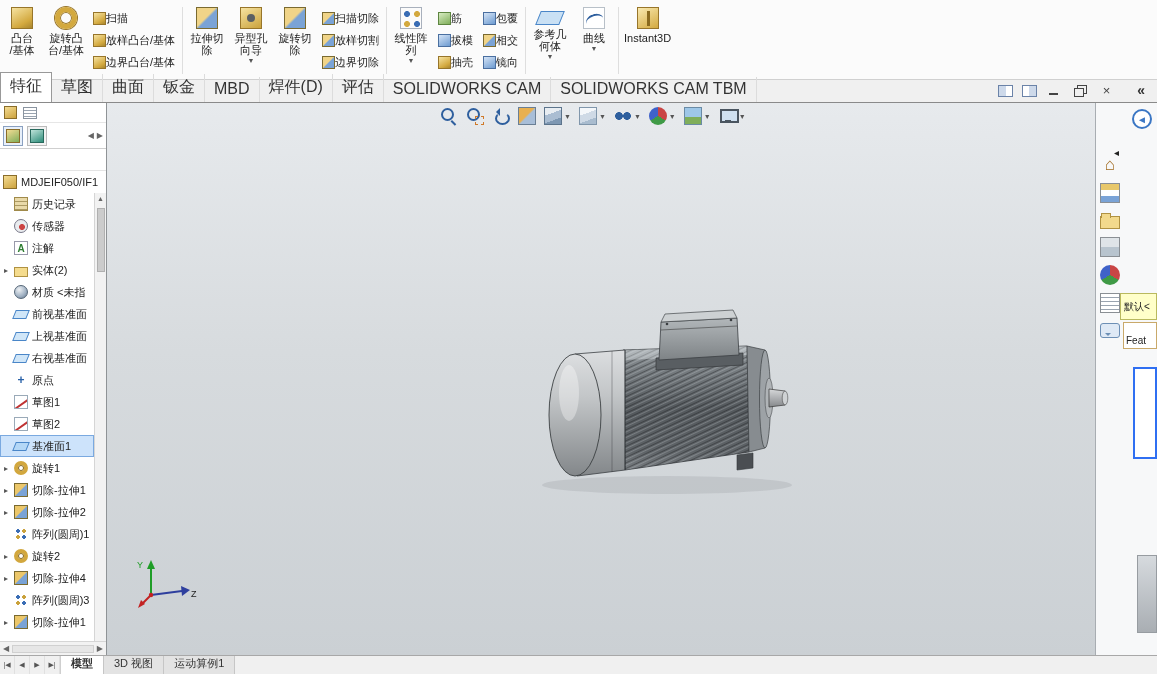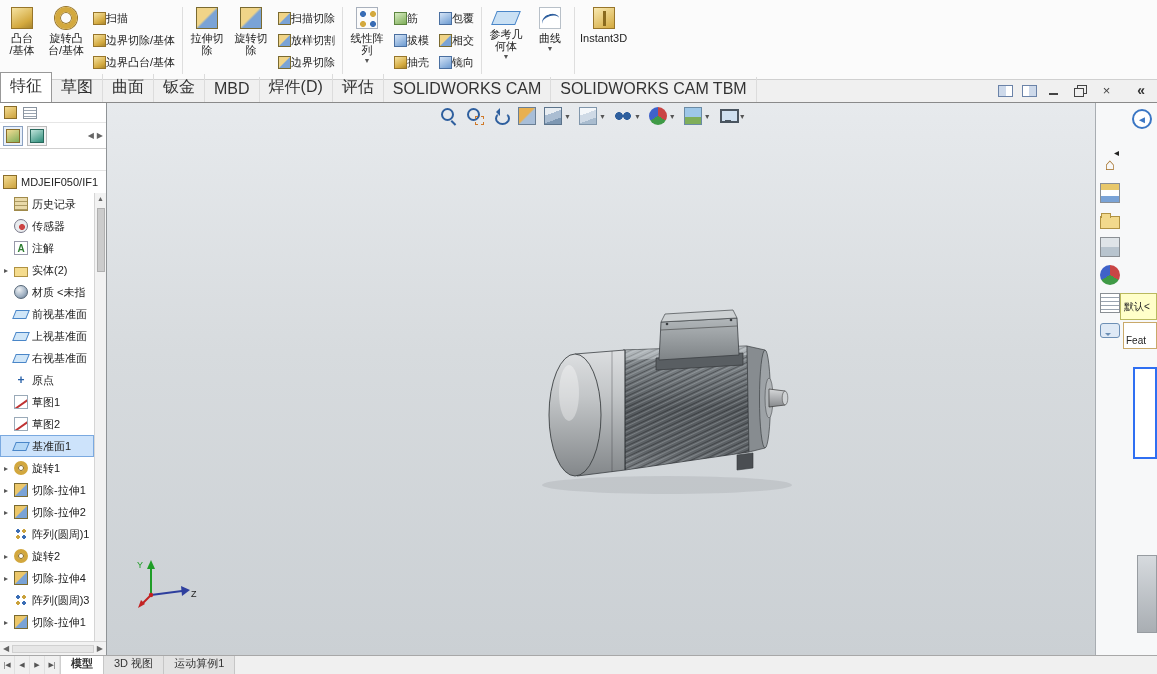--- a/index.html
+++ b/index.html
@@ -155,32 +155,38 @@
       <span class="rlbl">旋转凸
 台/基体</span>
     </div>
     <div class="rcol">
       <div class="rb-sm">
         <span class="rico-s ri-gold"></span>
         <span>扫描</span>
       </div>
       <div class="rb-sm">
         <span class="rico-s ri-gold"></span>
-        <span>边界切除/基体</span>
+        <span>放样凸台/基体</span>
       </div>
       <div class="rb-sm">
         <span class="rico-s ri-gold"></span>
         <span>边界凸台/基体</span>
       </div>
     </div>
     <div class="sep"></div>
     <div class="rb-lg">
       <span class="rico ri-goldblue"></span>
       <span class="rlbl">拉伸切
 除</span>
+    </div>
+    <div class="rb-lg">
+      <span class="rico ri-hole"></span>
+      <span class="rlbl">异型孔
+向导</span>
+      <span class="rcaret">▼</span>
     </div>
     <div class="rb-lg">
       <span class="rico ri-goldblue"></span>
       <span class="rlbl">旋转切
 除</span>
     </div>
     <div class="rcol">
       <div class="rb-sm">
         <span class="rico-s ri-goldblue"></span>
         <span>扫描切除</span>

